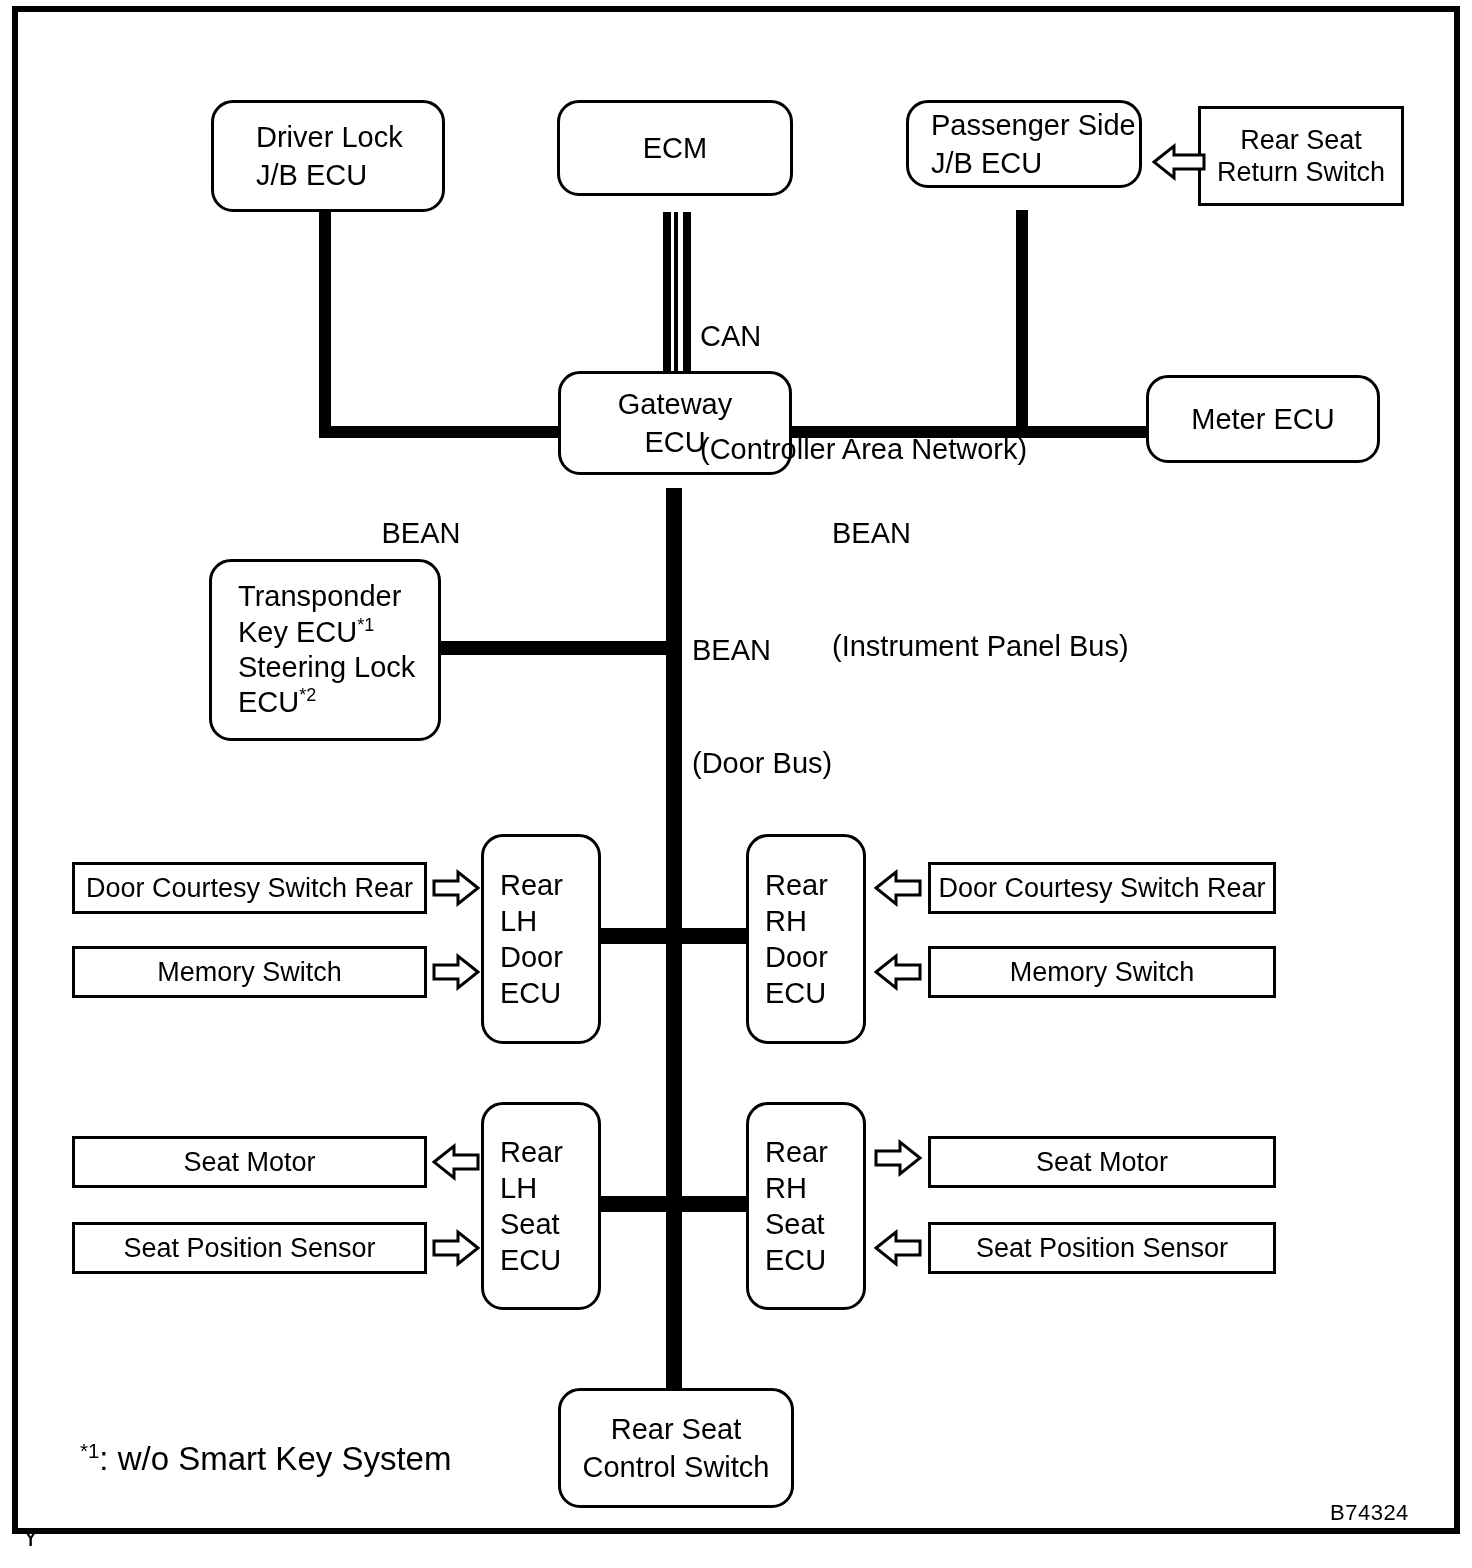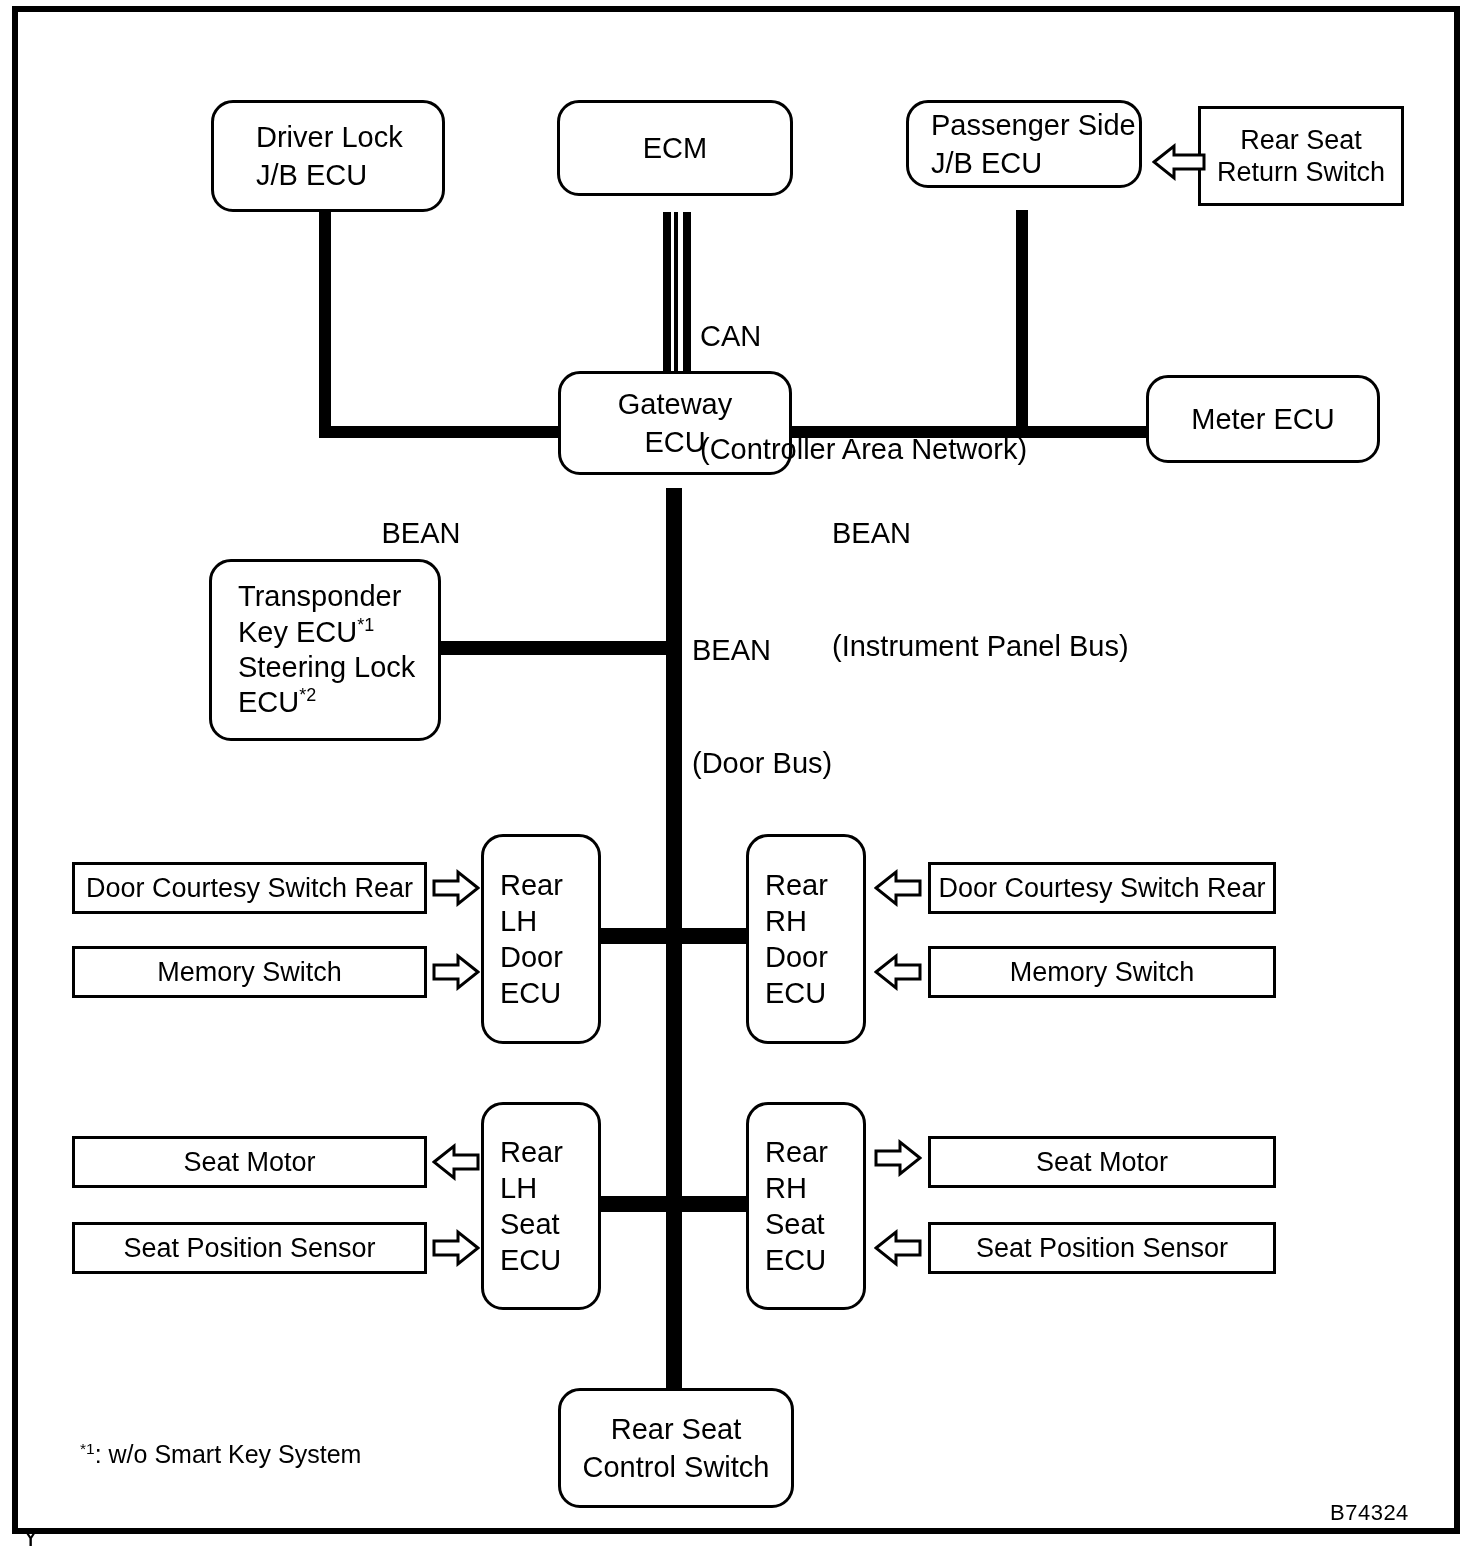--- a/index.html
+++ b/index.html
@@ -25,21 +25,21 @@
 
   
   .wire{background:#000;z-index:3;}
 
   
   .can{z-index:3;}
   .can i{position:absolute;background:#000;top:0;bottom:0;display:block;}
 
   
   .lbl{font-size:29px;line-height:1.3;white-space:pre;z-index:7;}
-  .note{font-size:25px;line-height:1.3;z-index:7;}
+  .note{font-size:33px;line-height:1.3;z-index:7;}
   .code{font-size:22px;letter-spacing:.5px;z-index:7;}
   .ymark{font-size:26px;z-index:7;}
 
   sup{font-size:.62em;vertical-align:super;line-height:0;}
 
   
   .arrow{z-index:7;}
   .arrow svg{display:block;}
 </style>
 </head>

